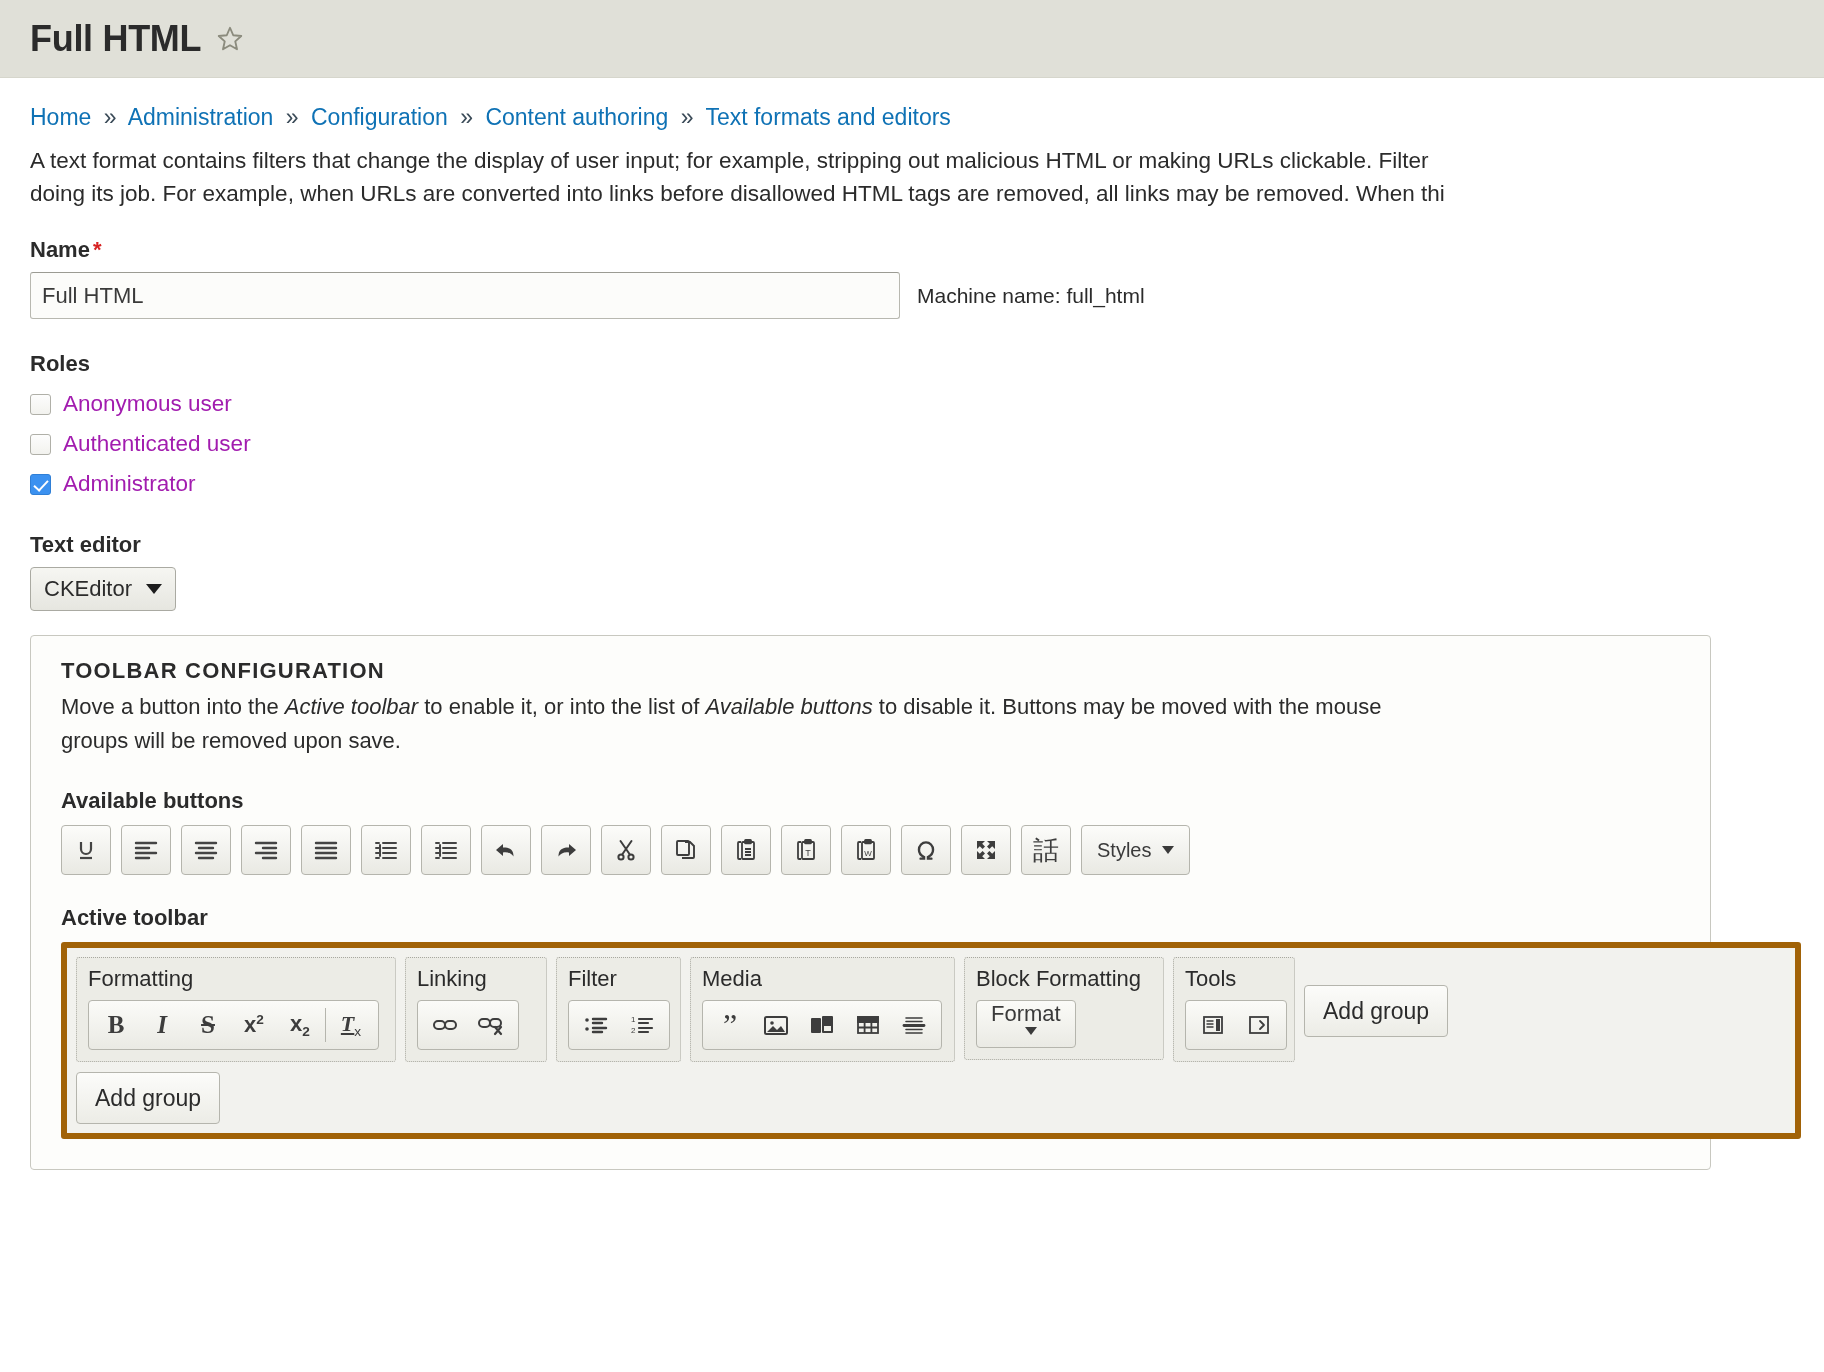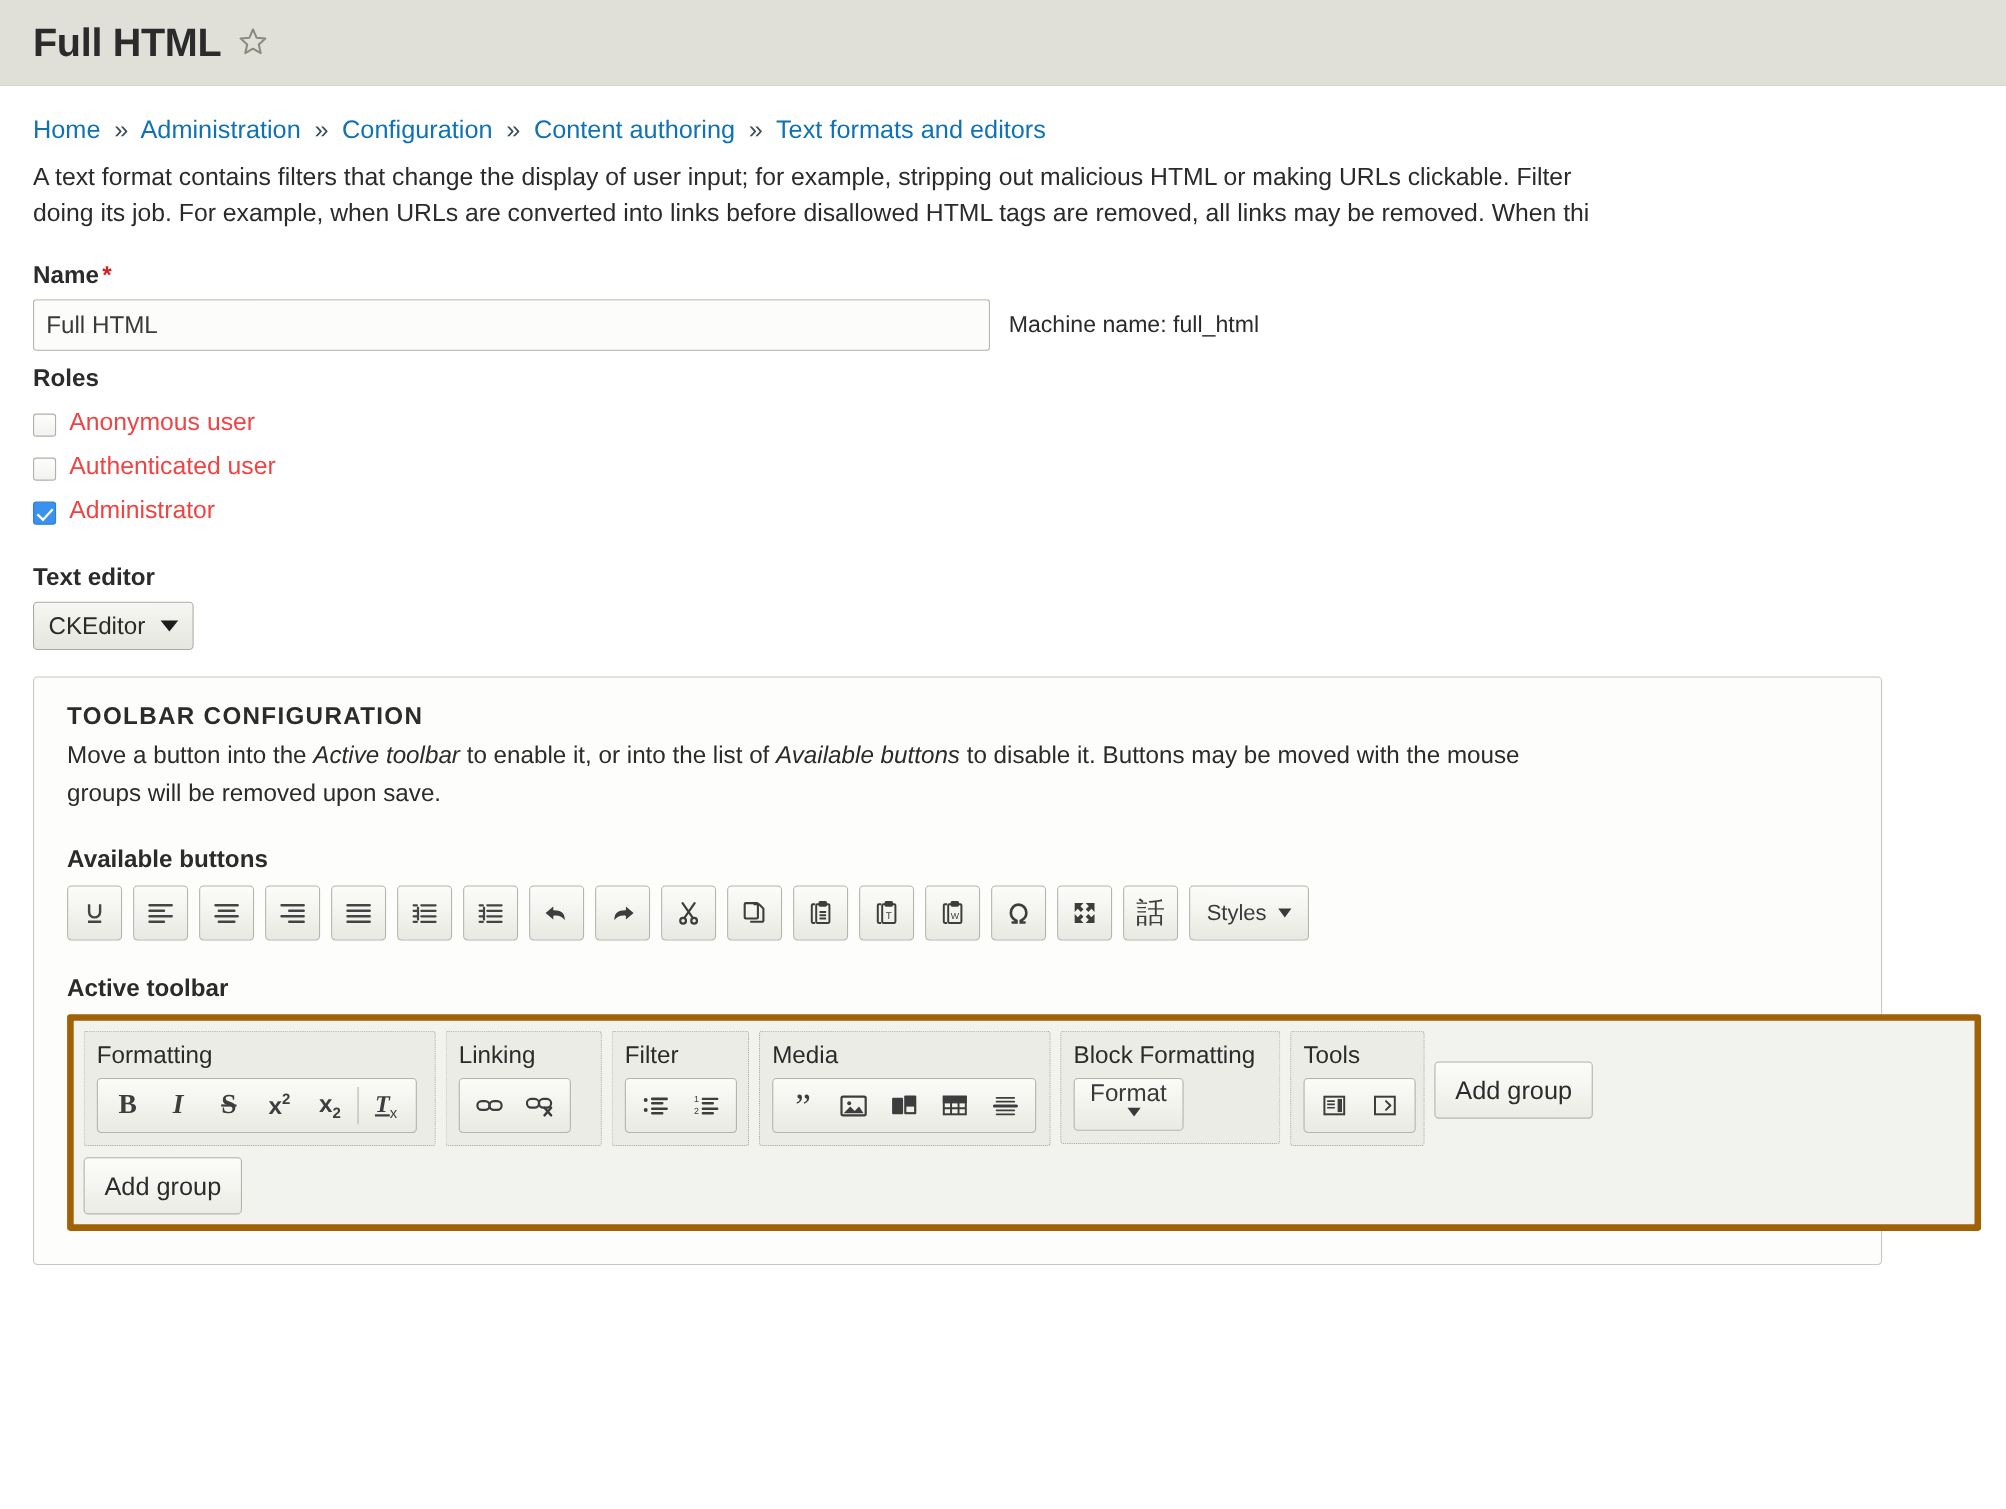--- a/index.html
+++ b/index.html
@@ -88,28 +88,28 @@
     padding: 0 11px;
     font-family: "Liberation Sans", sans-serif;
     outline: none;
   }
   .machine-name {
     margin-left: 17px;
     font-size: 21px;
     color: #2b2b2b;
   }
 
-  .roles-label { margin-top: 12px; }
+  .roles-label { margin-top: 32px; }
 
   .checkbox-row {
     display: flex;
-    align-items: flex-end;
+    align-items: center;
     margin-top: 14px;
     font-size: 22.5px;
-    color: #ef4444;
+    color: #a21caf;
   }
   .checkbox-row:first-of-type { margin-top: 10px; }
   .cb {
     width: 21px; height: 21px;
     border: 1px solid #b0b0a8;
     border-radius: 3px;
     background: linear-gradient(#fdfdfd, #f2f2ee);
     margin-right: 12px;
     flex: 0 0 auto;
   }

